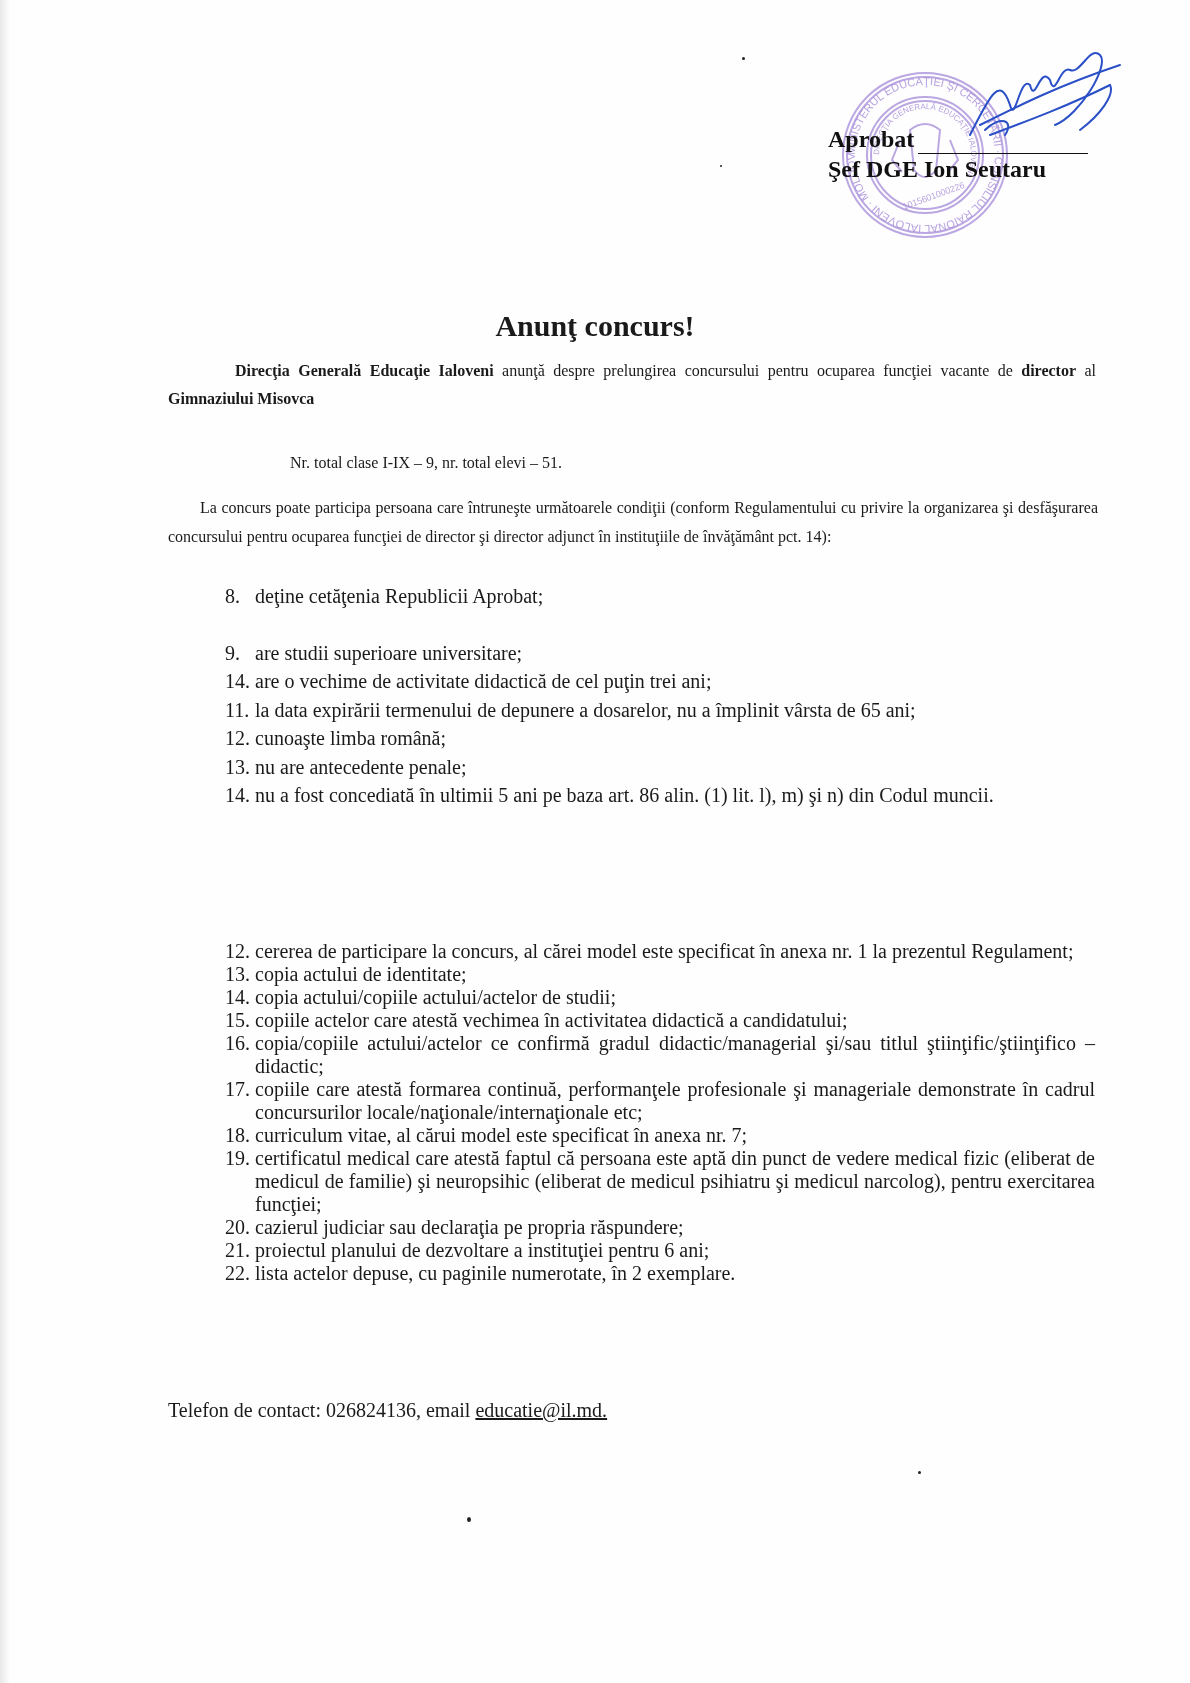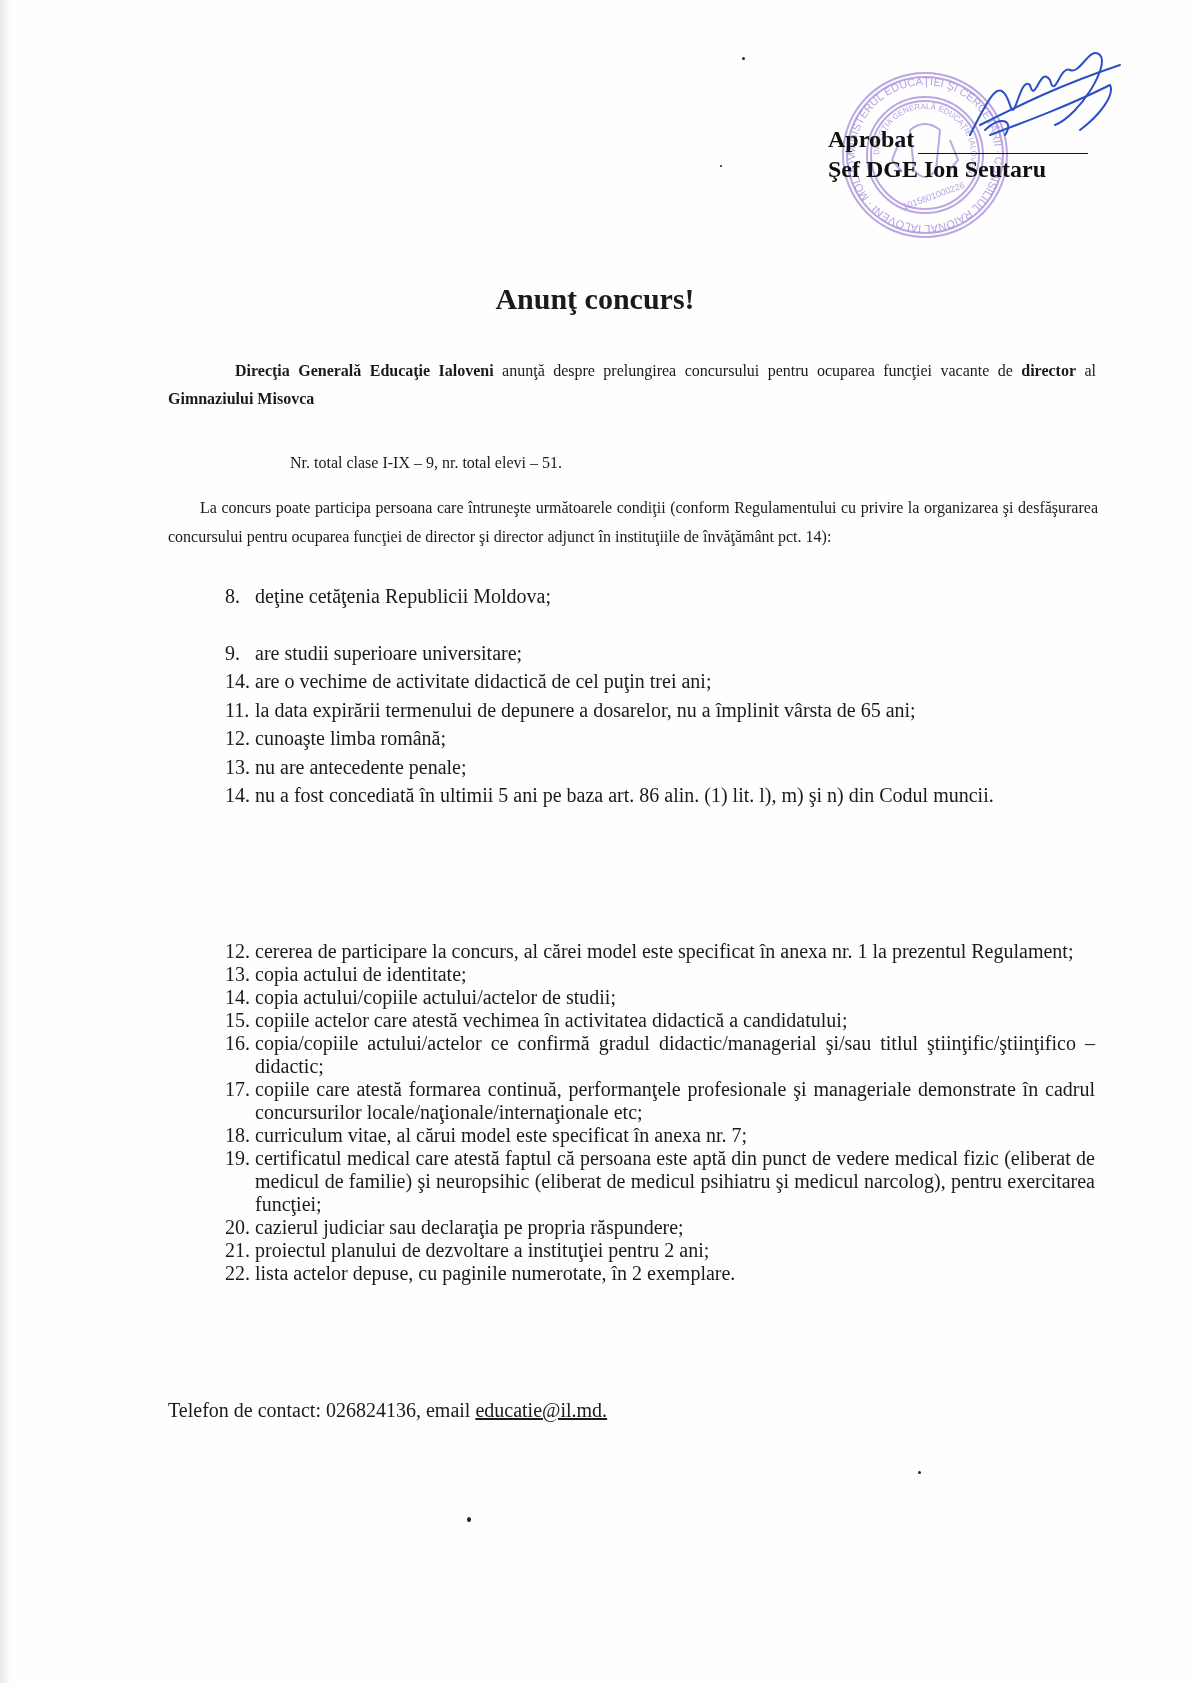--- a/index.html
+++ b/index.html
@@ -11,21 +11,21 @@
   .scan-edge { position:absolute; left:0; top:0; width:10px; height:1683px; background:linear-gradient(to right,#e8e8e8,#fefefe); }
 
   
   .stamp { position: absolute; left: 840px; top: 70px; width: 170px; height: 170px; }
   .signature { position: absolute; left: 960px; top: 35px; width: 170px; height: 120px; }
 
   .approval { position: absolute; left: 828px; top: 118px; font-weight: bold; font-size: 24px; line-height: 30px; color: #111; }
   .approval .line1 { display:flex; align-items:flex-end;margin-top:6px; }
   .approval .sigline { display:inline-block; width: 170px; border-bottom: 1.5px solid #111; margin-left: 4px; height: 22px; }
 
-  .title { position: absolute; left: 0; width: 1190px; top: 282px; text-align: center; font-weight: bold; font-size: 30px; }
+  .title { position: absolute; left: 0; width: 1190px; top: 309px; text-align: center; font-weight: bold; font-size: 30px; }
 
   .para { position: absolute; font-size: 16px; line-height: 28px; text-align: justify; }
   .p-intro { left: 168px; width: 928px; top: 357px; text-indent: 67px; }
   .p-stats { left: 290px; top: 449px; }
   .p-cond { left: 168px; width: 930px; top: 493px; text-indent: 32px; line-height: 29px; }
   .p-cand { left: 168px; width: 930px; top: 833px; text-indent: 32px; line-height: 29px; }
   .p-foot { left: 168px; width: 930px; top: 1398px; font-size: 20px; line-height: 24px; text-align: left; }
 
   b { font-weight: bold; }
 
@@ -90,21 +90,21 @@
 
   <div class="para p-intro"><b>Direcţia Generală Educaţie Ialoveni</b><span> anunţă despre prelungirea concursului pentru ocuparea funcţiei vacante de </span><b>director</b><span> al </span><b>Gimnaziului Misovca</b></div>
 
   <div class="para p-stats">Nr. total clase I-IX – 9, nr. total elevi – 51.</div>
 
   <div class="para p-cond">La concurs poate participa persoana care întruneşte următoarele condiţii (conform Regulamentului cu privire la organizarea şi desfăşurarea concursului pentru ocuparea funcţiei de director şi director adjunct în instituţiile de învăţământ pct. 14):</div>
 
   <ul class="list list-cond" id="cond-list">
       <li class="gap">
         <span class="num">8.</span>
-        <span class="txt">deţine cetăţenia Republicii Moldova;</span>
+        <span class="txt">deţine cetăţenia Republicii Aprobat;</span>
       </li>
       <li>
         <span class="num">9.</span>
         <span class="txt">are studii superioare universitare;</span>
       </li>
       <li>
         <span class="num">14.</span>
         <span class="txt">are o vechime de activitate didactică de cel puţin trei ani;</span>
       </li>
       <li>
@@ -158,21 +158,21 @@
       <li>
         <span class="num">19.</span>
         <span class="txt">certificatul medical care atestă faptul că persoana este aptă din punct de vedere medical fizic (eliberat de medicul de familie) şi neuropsihic (eliberat de medicul psihiatru şi medicul narcolog), pentru exercitarea funcţiei;</span>
       </li>
       <li>
         <span class="num">20.</span>
         <span class="txt">cazierul judiciar sau declaraţia pe propria răspundere;</span>
       </li>
       <li>
         <span class="num">21.</span>
-        <span class="txt">proiectul planului de dezvoltare a instituţiei pentru 2 ani;</span>
+        <span class="txt">proiectul planului de dezvoltare a instituţiei pentru 6 ani;</span>
       </li>
       <li>
         <span class="num">22.</span>
         <span class="txt">lista actelor depuse, cu paginile numerotate, în 2 exemplare.</span>
       </li>
     </ul>
 
   <div class="para p-foot">
     <div><span>Telefon de contact: 026824136, email </span><span class="email">educatie@il.md.</span></div>
   </div>

